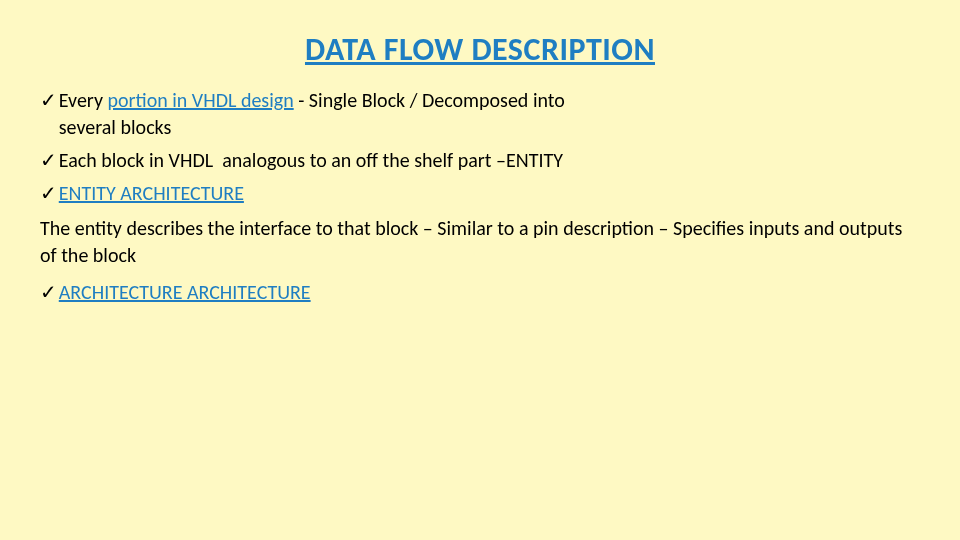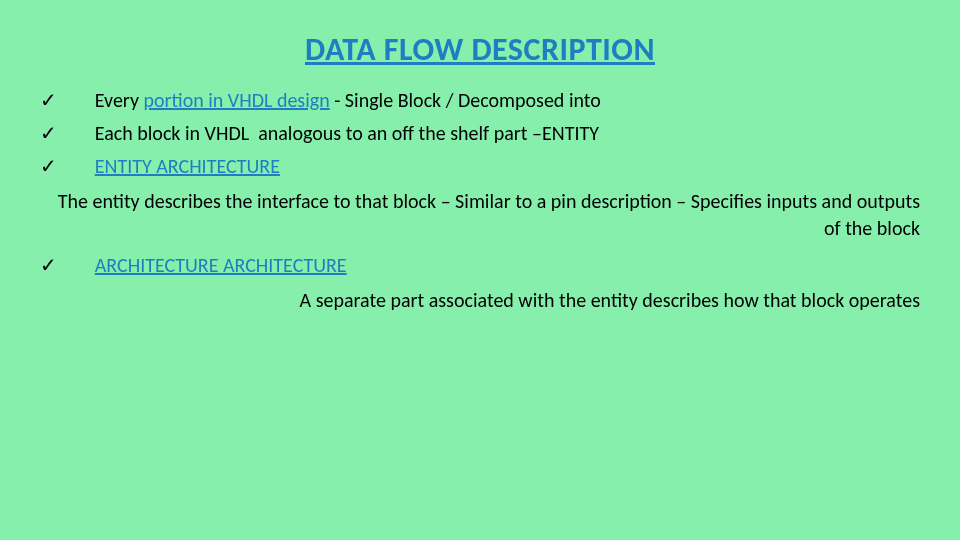--- a/index.html
+++ b/index.html
@@ -12,21 +12,21 @@
       width: 960px;
       height: 540px;
       background: #ffffff;
       font-family: 'Calibri', 'Segoe UI', Arial, sans-serif;
       overflow: hidden;
     }
 
     .slide {
       width: 960px;
       height: 540px;
-      background: #86efac;
+      background: #fef9c3;
       padding: 30px 40px 30px 40px;
       display: flex;
       flex-direction: column;
       gap: 0;
     }
 
     .title {
       text-align: center;
       color: #1F7EC2;
       font-size: 32px;
@@ -53,60 +53,59 @@
 
     .checkmark {
       color: #000000;
       font-size: 20px;
       margin-right: 2px;
       flex-shrink: 0;
     }
 
     .bullet-text {
       flex: 1;
-      margin-left: 36px;
     }
 
     .blue-link {
       color: #1F7EC2;
       text-decoration: underline;
     }
 
     .indent {
       padding-left: 22px;
       font-size: 20px;
       color: #000000;
       line-height: 1.35;
     }
 
     .plain-text {
       font-size: 20px;
       color: #000000;
       line-height: 1.35;
       margin-top: 2px;
-      text-align: right;
     }
 
     .section-gap {
       margin-top: 4px;
     }
   </style>
 </head>
 <body>
 
 <div class="slide">
 
   <div class="title">DATA FLOW DESCRIPTION</div>
 
   <div class="content">
 
     <div class="bullet-item">
       <span class="checkmark">✓</span>
       <span class="bullet-text">
         Every <span class="blue-link">portion in VHDL design</span> - Single Block / Decomposed into
+        <span class="indent" style="display:block; padding-left:0; margin-left:0;">several blocks</span>
       </span>
     </div>
 
     <div class="bullet-item">
       <span class="checkmark">✓</span>
       <span class="bullet-text">
         Each block in VHDL&nbsp; analogous to an off the shelf part –ENTITY
       </span>
     </div>
 
@@ -121,18 +120,15 @@
       The entity describes the interface to that block – Similar to a pin description – Specifies inputs and outputs of the block
     </div>
 
     <div class="bullet-item section-gap">
       <span class="checkmark">✓</span>
       <span class="bullet-text">
         <span class="blue-link">ARCHITECTURE ARCHITECTURE</span>
       </span>
     </div>
 
-    <div class="plain-text">
-      A separate part associated with the entity describes how that block operates
-    </div>
 
   </div>
 </div>
 
 </body></html>

